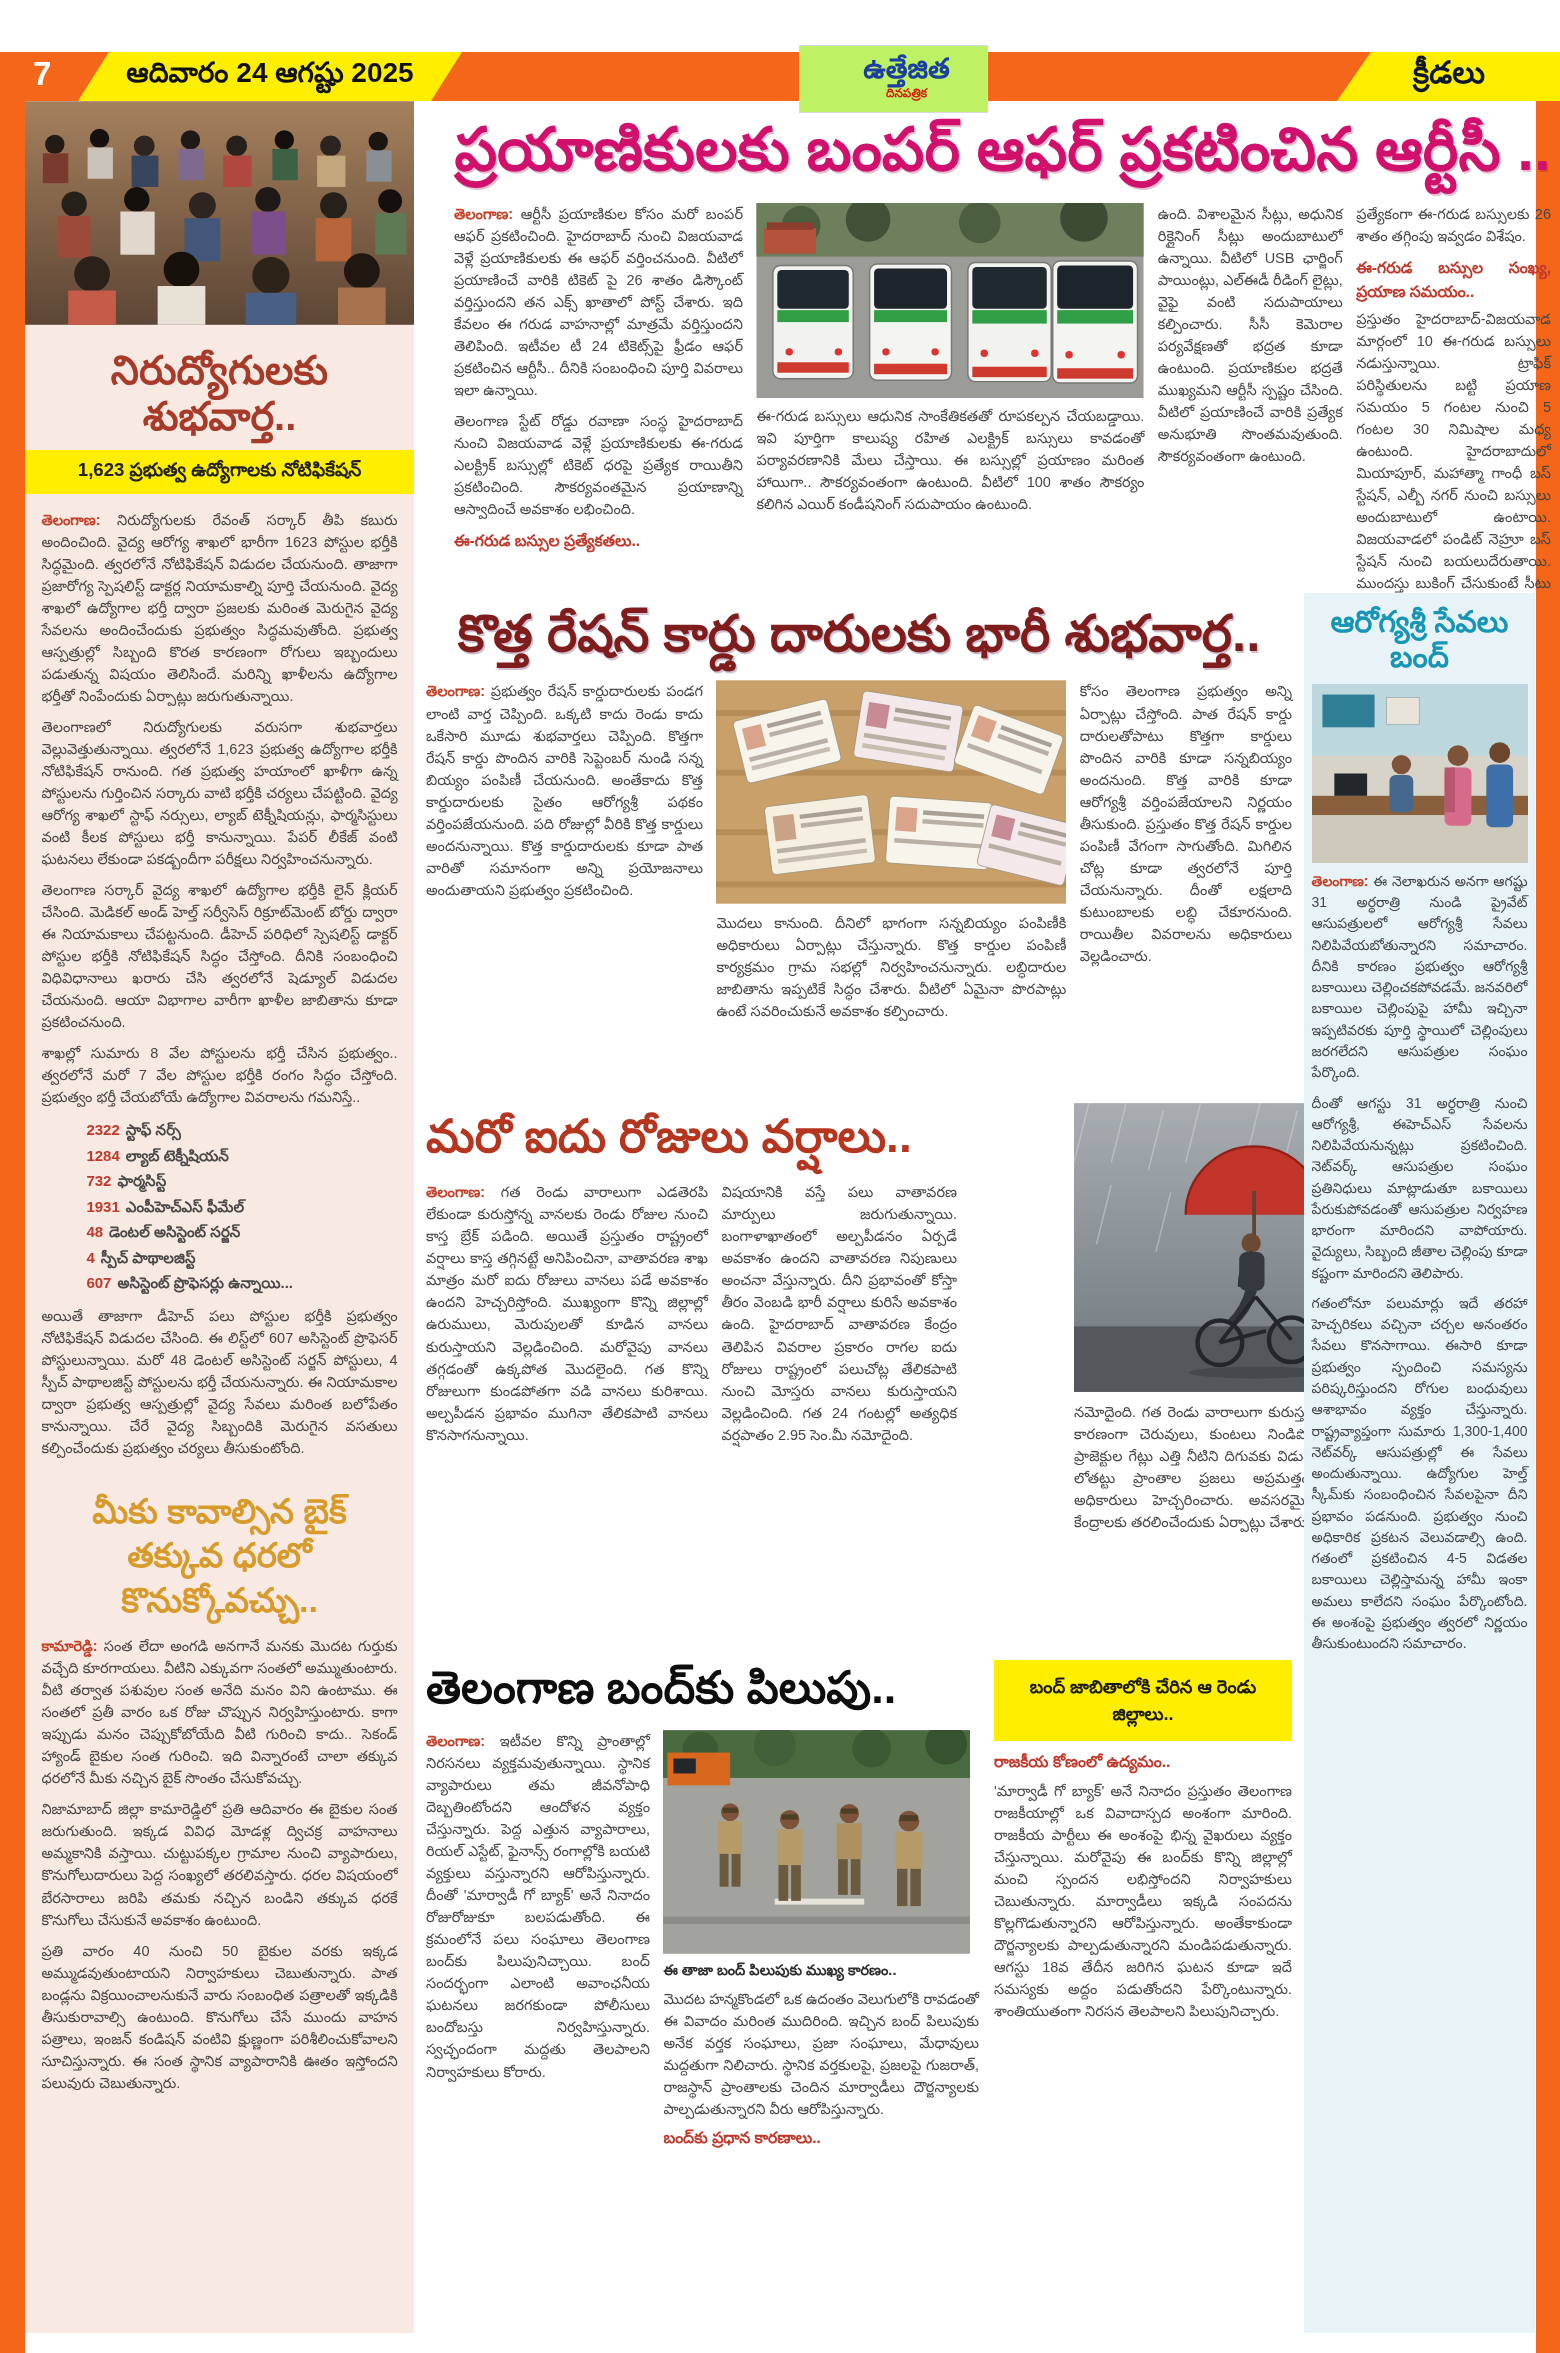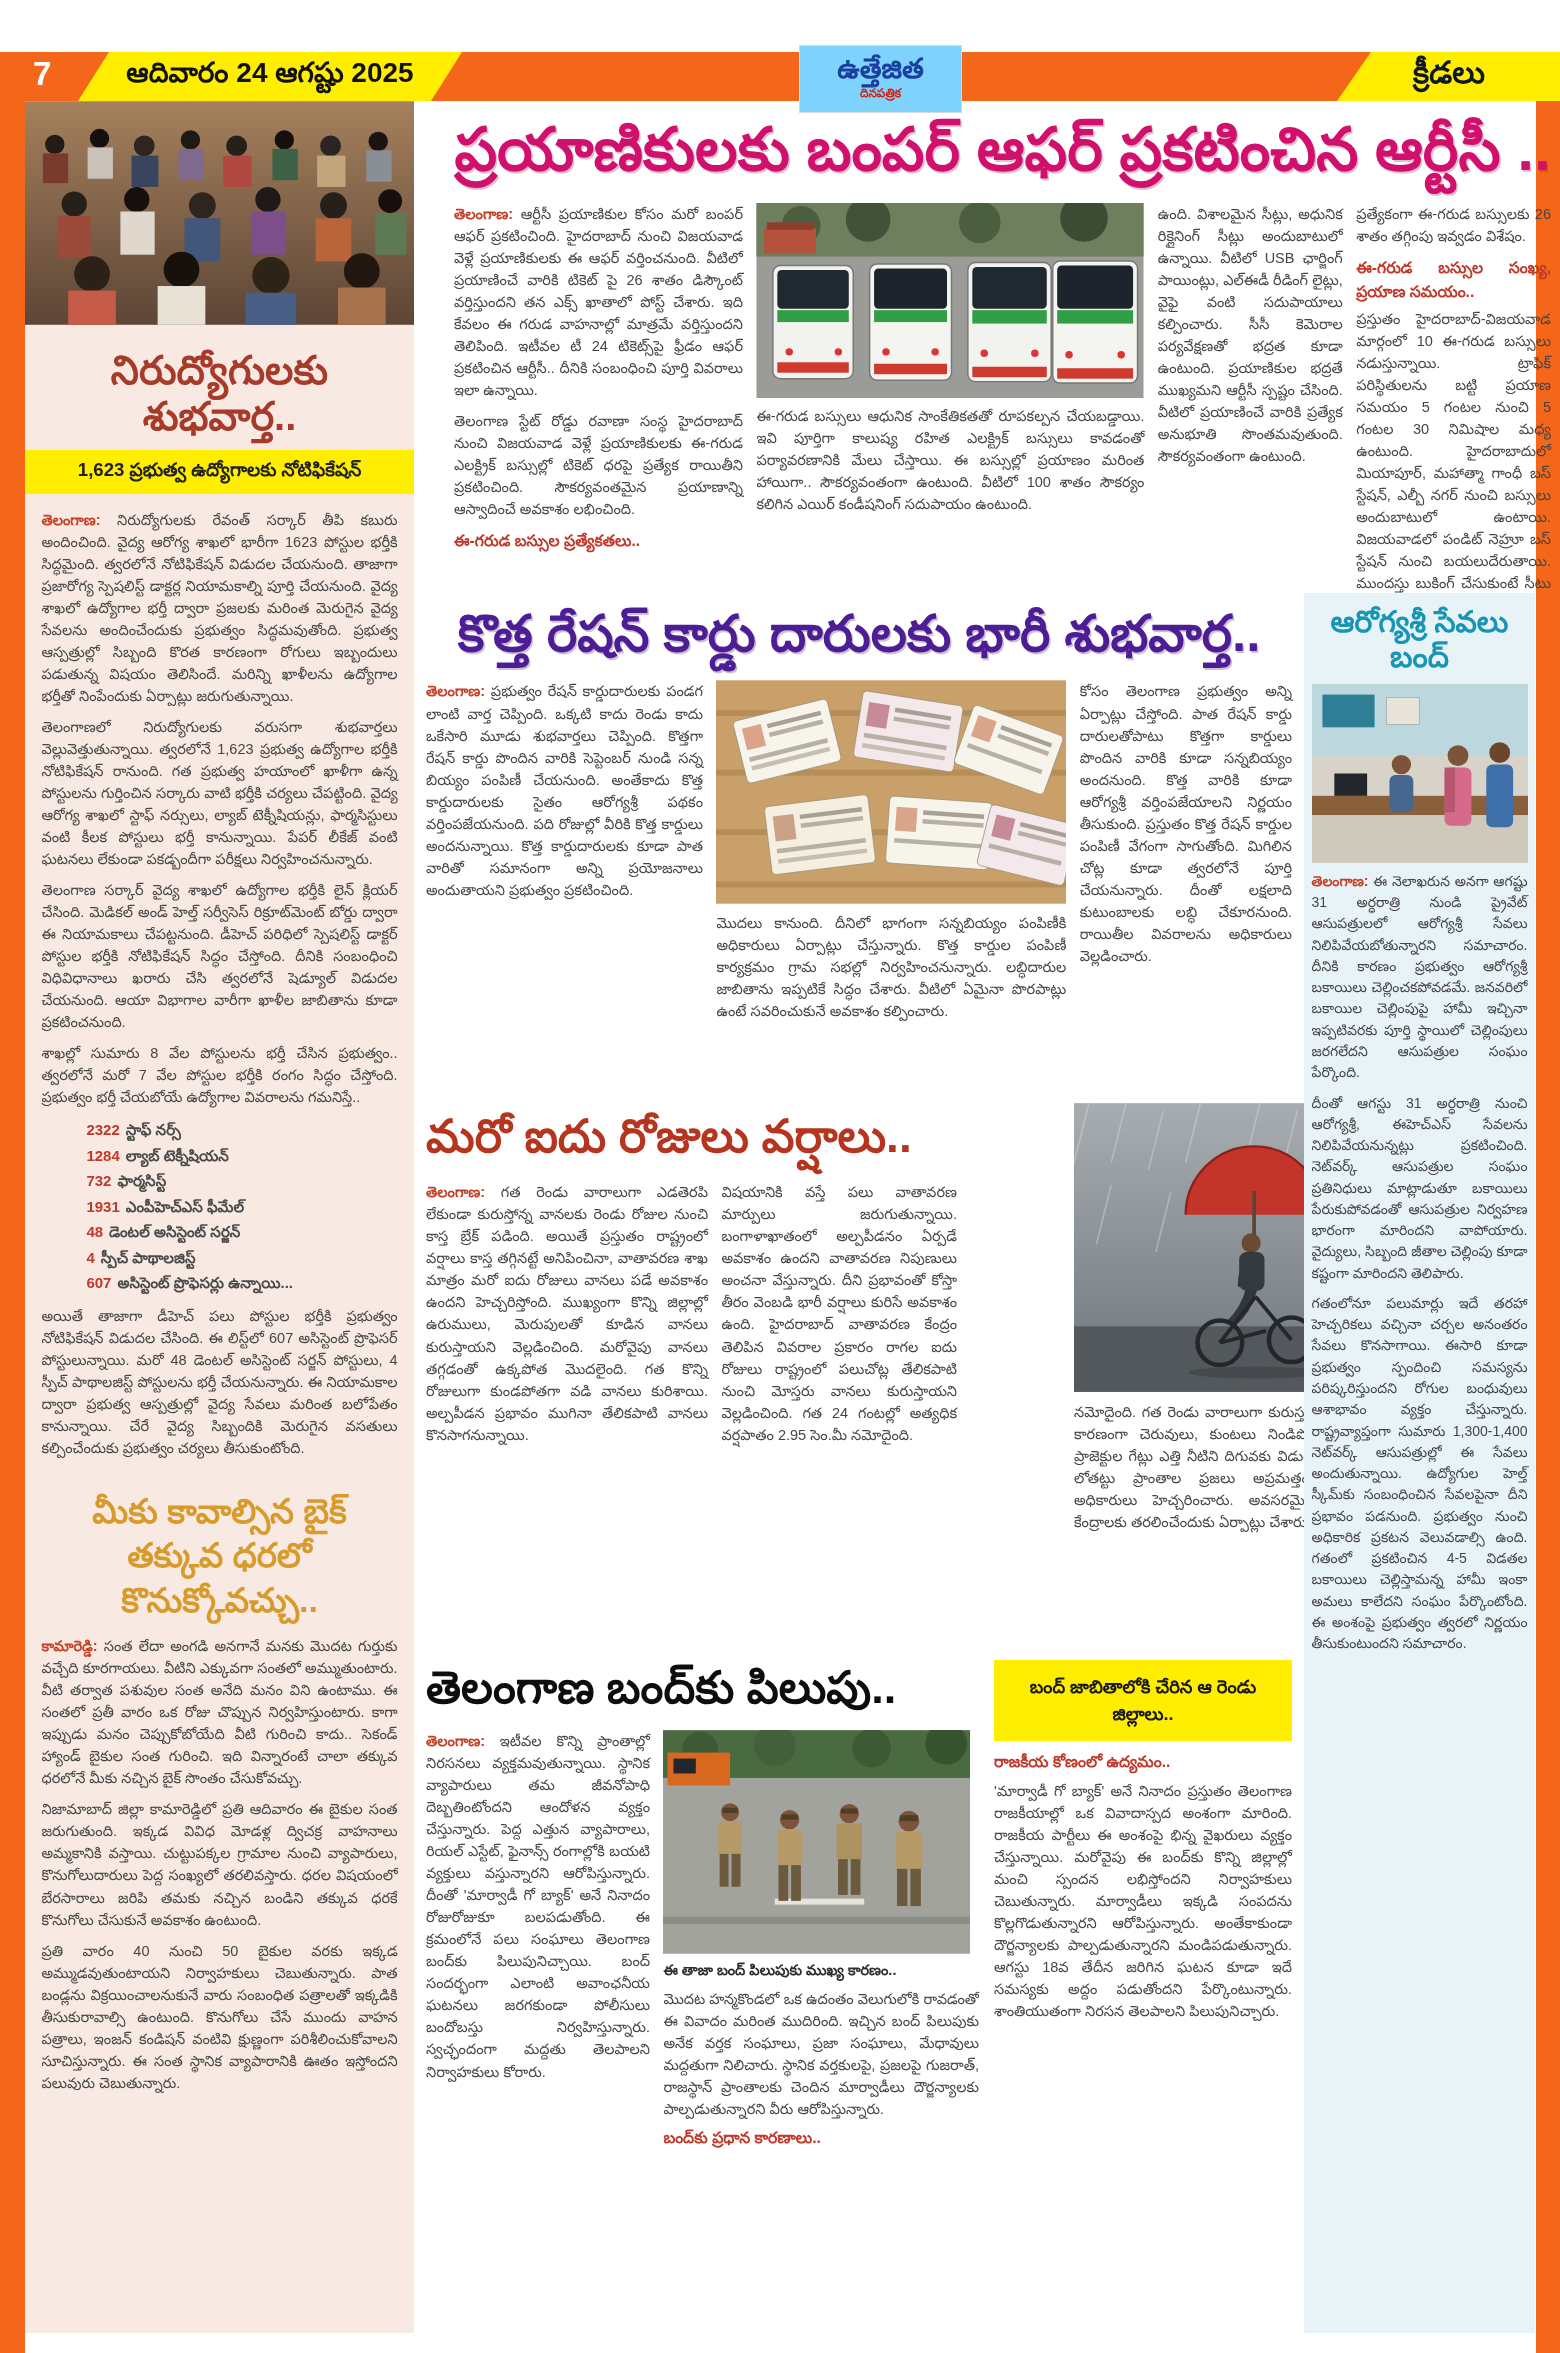--- a/index.html
+++ b/index.html
@@ -7,22 +7,22 @@
         font-family:"Liberation Sans",sans-serif;overflow:hidden;}
   .rail{position:absolute;top:52px;bottom:0;width:25px;background:#f4671a;}
   .rail.left{left:0;} .rail.right{right:0;}
 
   
   .topbar{position:absolute;left:0;top:52px;width:100%;height:49px;background:#f4671a;}
   .pagenum{position:absolute;left:33px;top:55px;color:#fff;font-weight:bold;font-size:33px;}
   .date-plate{position:absolute;left:78px;top:52px;width:384px;height:49px;background:#ffee00;
         clip-path:polygon(31px 0,100% 0,353px 100%,0 100%);
         display:flex;align-items:center;justify-content:center;font-weight:bold;font-size:28px;color:#111;}
-  .masthead{position:absolute;left:799px;top:45px;width:161px;height:66px;background:#7dd3fc;
-        border:0.7px solid #d9d9d9;display:flex;flex-direction:column;align-items:center;justify-content:center;}
+  .masthead{position:absolute;left:799px;top:45px;width:161px;height:66px;background:#bef264;
+        border:0.7px solid #d9d9d9;display:flex;flex-direction:column;align-items:center;justify-content:center;padding-left:26px;}
   .masthead .title{color:#1b3fa0;font-weight:bold;font-size:28px;line-height:1;}
   .masthead .sub{color:#d42013;font-weight:bold;font-size:12px;margin-top:3px;}
   .sports-plate{position:absolute;right:0;top:52px;width:224px;height:49px;background:#ffee00;
         clip-path:polygon(34px 0,100% 0,100% 100%,0 100%);
         display:flex;align-items:center;justify-content:center;color:#0f172a;font-weight:bold;font-size:31px;}
 
   
   .bodytext{font-size:14.5px;line-height:1.52;color:#454545;text-align:justify;}
   .dateline{color:#c44027;font-weight:bold;}
   .redsub{color:#c0392b;font-weight:bold;font-size:15.7px;margin:7.5px 0 4.5px;}
@@ -42,21 +42,21 @@
   .bike-head{margin:30px 6px 13.4px;color:#d79a2b;font-weight:bold;font-size:34px;text-align:center;line-height:1.3;}
 
   
   .rtc{position:absolute;left:414px;top:101px;width:1121px;height:492px;box-sizing:border-box;padding:6px 12px;overflow:hidden;margin-left:28px;}
   .rtc-head{text-align:center;color:#d1106e;font-weight:bold;font-size:60px;margin:10.4px 0 19.4px;line-height:1.1;
         text-shadow:1.5px 1.5px 0 rgba(130,0,60,.25);}
   .rtc .c1{flex:0 0 289px;} .rtc .c2{flex:0 0 388px;} .rtc .c3{flex:0 0 185px;} .rtc .c4{flex:1;}
 
   
   .ration{position:absolute;left:414px;top:593px;width:890px;height:501px;box-sizing:border-box;padding:3px 12px;overflow:hidden;}
-  .ration-head{text-align:center;color:#4c1d95;font-weight:bold;font-size:51px;margin:10.4px 0 18px;line-height:1.1;
+  .ration-head{text-align:center;color:#7f1d1d;font-weight:bold;font-size:51px;margin:10.4px 0 18px;line-height:1.1;
         text-shadow:1.5px 1.5px 0 rgba(60,0,70,.25);}
   .ration .c1{flex:0 0 277px;} .ration .c2{flex:0 0 350px;} .ration .c3{flex:1;}
 
   
   .rain{position:absolute;left:414px;top:1094px;width:992px;height:553px;box-sizing:border-box;padding:3px 12px;overflow:hidden;}
   .rain-head{color:#b5351f;font-weight:bold;font-size:46px;margin:13.4px 0 18px;width:544px;line-height:1.15;}
   .rain-cols{display:flex;gap:13.4px;width:531px;}
   .rain .c1{flex:0 0 282px;} .rain .c2{flex:1;}
   .rain-photo{position:absolute;right:12px;top:9px;}
   .rain-right{position:absolute;right:12px;top:307px;width:320px;}

